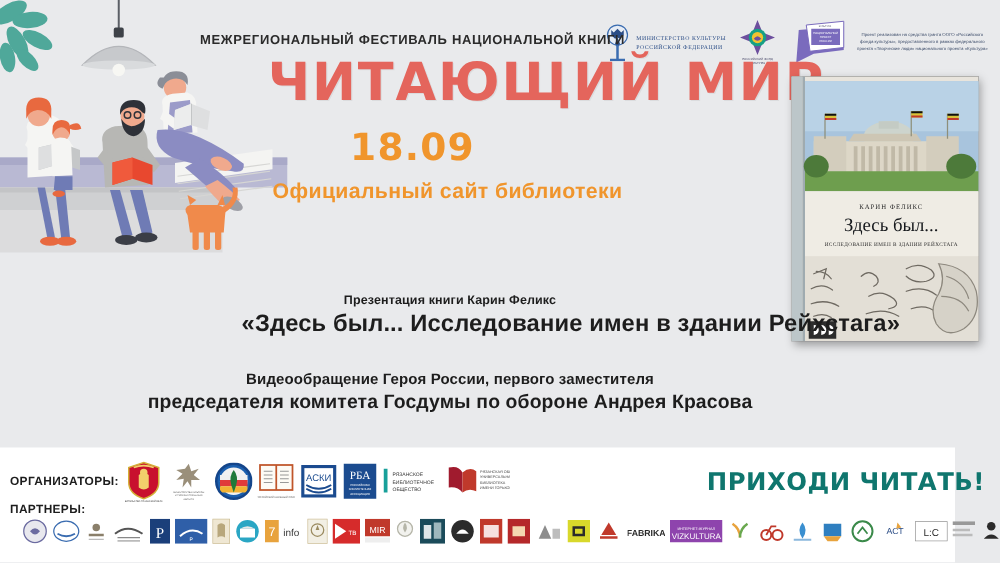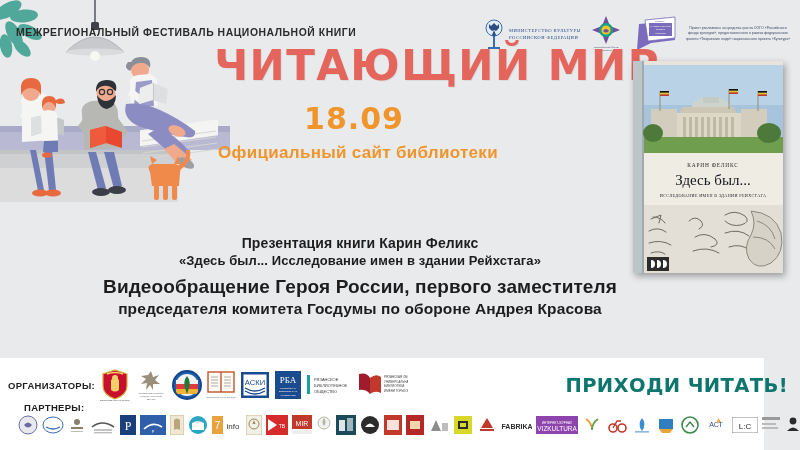--- a/index.html
+++ b/index.html
@@ -18,56 +18,55 @@
   
   .hdr-logos{position:absolute;left:484px;top:10px;width:312px;height:48px;display:flex;align-items:center;gap:8px;}
   .minkult{display:flex;align-items:center;gap:5px;}
   .minkult-txt{font-size:4.6px;line-height:1.55;letter-spacing:.45px;color:#2b4d86;font-family:"Liberation Serif",serif;white-space:nowrap;}
   .grant-txt{font-size:3.5px;line-height:1.5;color:#3a4a68;text-align:center;width:106px;}
   .fondkult{width:34px;height:40px;}
   .tvorch{width:46px;height:40px;}
 
   
   .fest-line{
-    position:absolute;top:27px;left:16px;width:660px;text-align:left;
+    position:absolute;top:27px;left:0;width:660px;text-align:center;
     font-size:10.4px;font-weight:bold;letter-spacing:.55px;color:#2b2b2b;
   }
   .main-title{
     position:absolute;top:45px;left:0;width:660px;text-align:right;
     font-size:42px;font-weight:bold;letter-spacing:1.5px;color:#e4655c;
     line-height:1;font-family:"DejaVu Sans",sans-serif;
     text-shadow:1px 1px 0 rgba(0,0,0,.06);
   }
   .date{
     position:absolute;top:104px;left:0;width:660px;text-align:center;
     font-size:30px;font-weight:bold;letter-spacing:1px;color:#f0952c;line-height:1;
     font-family:"DejaVu Sans",sans-serif;
-    padding-left:24px;
   }
   .site-line{
     position:absolute;top:143px;left:0;width:660px;text-align:center;
     font-size:17px;font-weight:bold;letter-spacing:.3px;color:#f0952c;margin-left:28px;
   }
 
   .event-block{position:absolute;top:234px;left:0;width:720px;text-align:center;}
   .event-line{font-weight:bold;color:#1d1d1d;letter-spacing:.1px;line-height:1.32;}
-  .ev1{font-size:14px;}
-  .ev2{font-size:13px;}
-  .ev3{font-size:19px;margin-top:4px;}
+  .ev1{font-size:10px;}
+  .ev2{font-size:19px;text-align:right;}
+  .ev3{font-size:12px;margin-top:24px;}
   .ev4{font-size:15.5px;}
 
   
   .book{position:absolute;left:633px;top:61px;width:150px;height:212px;
         box-shadow:2px 3px 7px rgba(0,0,0,.35);background:#737373;overflow:hidden;}
 
   
   .footer{position:absolute;left:0;top:358px;width:764px;height:92px;background:#ffffff;}
   .org-row{position:absolute;left:8px;top:8px;width:784px;height:38px;display:flex;align-items:center;}
   .org-label{font-size:9.5px;font-weight:bold;color:#1d1d1d;letter-spacing:.3px;width:92px;}
-  .prt-label{position:absolute;left:24px;top:44px;font-size:9.5px;font-weight:bold;color:#1d1d1d;letter-spacing:.3px;}
+  .prt-label{position:absolute;left:8px;top:44px;font-size:9.5px;font-weight:bold;color:#1d1d1d;letter-spacing:.3px;}
   .org-logos{display:flex;align-items:center;gap:4px;height:36px;text-align:right;}
   .come-read{
     margin-left:auto;font-size:19.5px;font-weight:bold;color:#0f766e;letter-spacing:.4px;
     font-family:"DejaVu Sans",sans-serif;padding-right:4px;
   }
   .prt-row{position:absolute;left:8px;top:52px;width:788px;height:34px;display:flex;align-items:center;gap:4px;}
   .plogo{flex:0 0 auto;height:24px;display:flex;align-items:center;justify-content:center;}
 </style>
 </head>
 <body>

